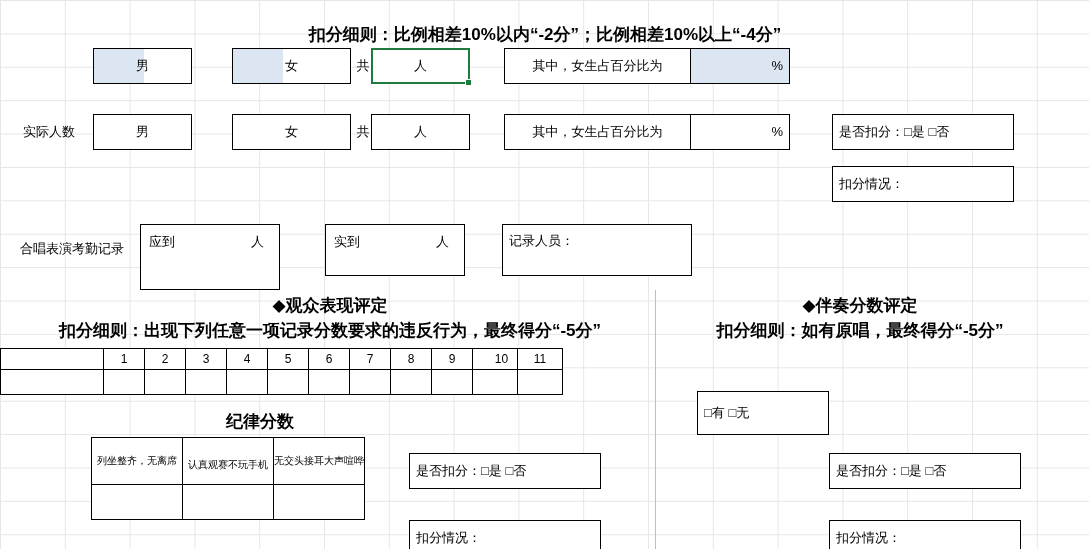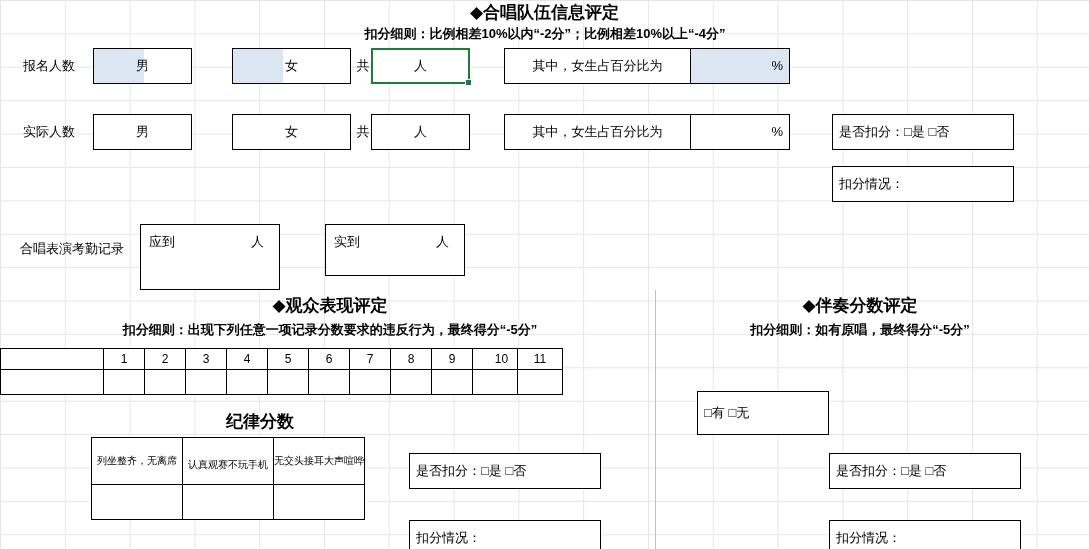--- a/index.html
+++ b/index.html
@@ -30,21 +30,21 @@
     background:#fff;
     line-height:1.25;
   }
   .cell.left{justify-content:flex-start;padding-left:6px;text-align:left;}
   .cell.right{justify-content:flex-end;padding-right:6px;}
   .title{
     font-weight:bold;font-size:17px;text-align:center;
     display:flex;align-items:center;justify-content:center;
   }
   .subtitle{
-    font-weight:bold;font-size:13px;text-align:center;
+    font-weight:bold;font-size:17px;text-align:center;
     display:flex;align-items:center;justify-content:center;
   }
   .label{display:flex;align-items:center;}
   .shade{background:#dce6f2;}
   .sel{outline:2px solid #1f7a3d;outline-offset:-2px;}
   .selhandle{
     position:absolute;width:5px;height:5px;background:#1f7a3d;
     right:-3px;bottom:-3px;border:1px solid #fff;
   }
   .vline{position:absolute;width:1px;background:#bfbfbf;}
@@ -52,25 +52,23 @@
   .num{font-size:12px;}
   .twoline{flex-direction:column;}
 </style>
 </head>
 <body>
 
 <div class="grid-bg"></div>
 
 <div class="layer">
 
-  <div class="abs title" style="left:300px;top:0px;width:489px;height:24px;">◆合唱队伍信息评定</div>
 
   <div class="abs subtitle" style="left:230px;top:25px;width:630px;height:18px;">扣分细则：比例相差10%以内“-2分”；比例相差10%以上“-4分”</div>
 
-  <div class="abs label" style="left:8px;top:48px;width:82px;height:36px;justify-content:center;">报名人数</div>
 
   <div class="abs cell" style="left:93px;top:48px;width:99px;height:36px;">
     <div class="abs shade" style="left:0;top:0;width:50px;height:34px;"></div>
     <span style="position:relative;z-index:1;">男</span>
   </div>
 
   <div class="abs cell" style="left:232px;top:48px;width:119px;height:36px;">
     <div class="abs shade" style="left:0;top:0;width:50px;height:34px;"></div>
     <span style="position:relative;z-index:1;">女</span>
   </div>
@@ -109,20 +107,21 @@
   <div class="abs cell" style="left:140px;top:224px;width:140px;height:66px;position:absolute;">
     <span class="abs" style="left:8px;top:9px;">应到</span>
     <span class="abs" style="right:15px;top:9px;">人</span>
   </div>
 
   <div class="abs cell" style="left:325px;top:224px;width:140px;height:52px;">
     <span class="abs" style="left:8px;top:9px;">实到</span>
     <span class="abs" style="right:15px;top:9px;">人</span>
   </div>
 
+  <div class="abs cell left" style="left:502px;top:224px;width:190px;height:52px;align-items:flex-start;padding-top:8px;">记录人员：</div>
 
   <div class="vline" style="left:655px;top:290px;height:259px;"></div>
 
   <div class="abs title" style="left:150px;top:293px;width:360px;height:24px;">◆观众表现评定</div>
 
   <div class="abs subtitle" style="left:20px;top:321px;width:620px;height:18px;">扣分细则：出现下列任意一项记录分数要求的违反行为，最终得分“-5分”</div>
 
   <div class="abs" style="left:0px;top:348px;width:567px;height:22px;">
     <div class="abs cell num" style="left:0px;top:0;width:104px;height:22px;"></div>
     <div class="abs cell num" style="left:103px;top:0;width:42px;height:22px;">1</div>

